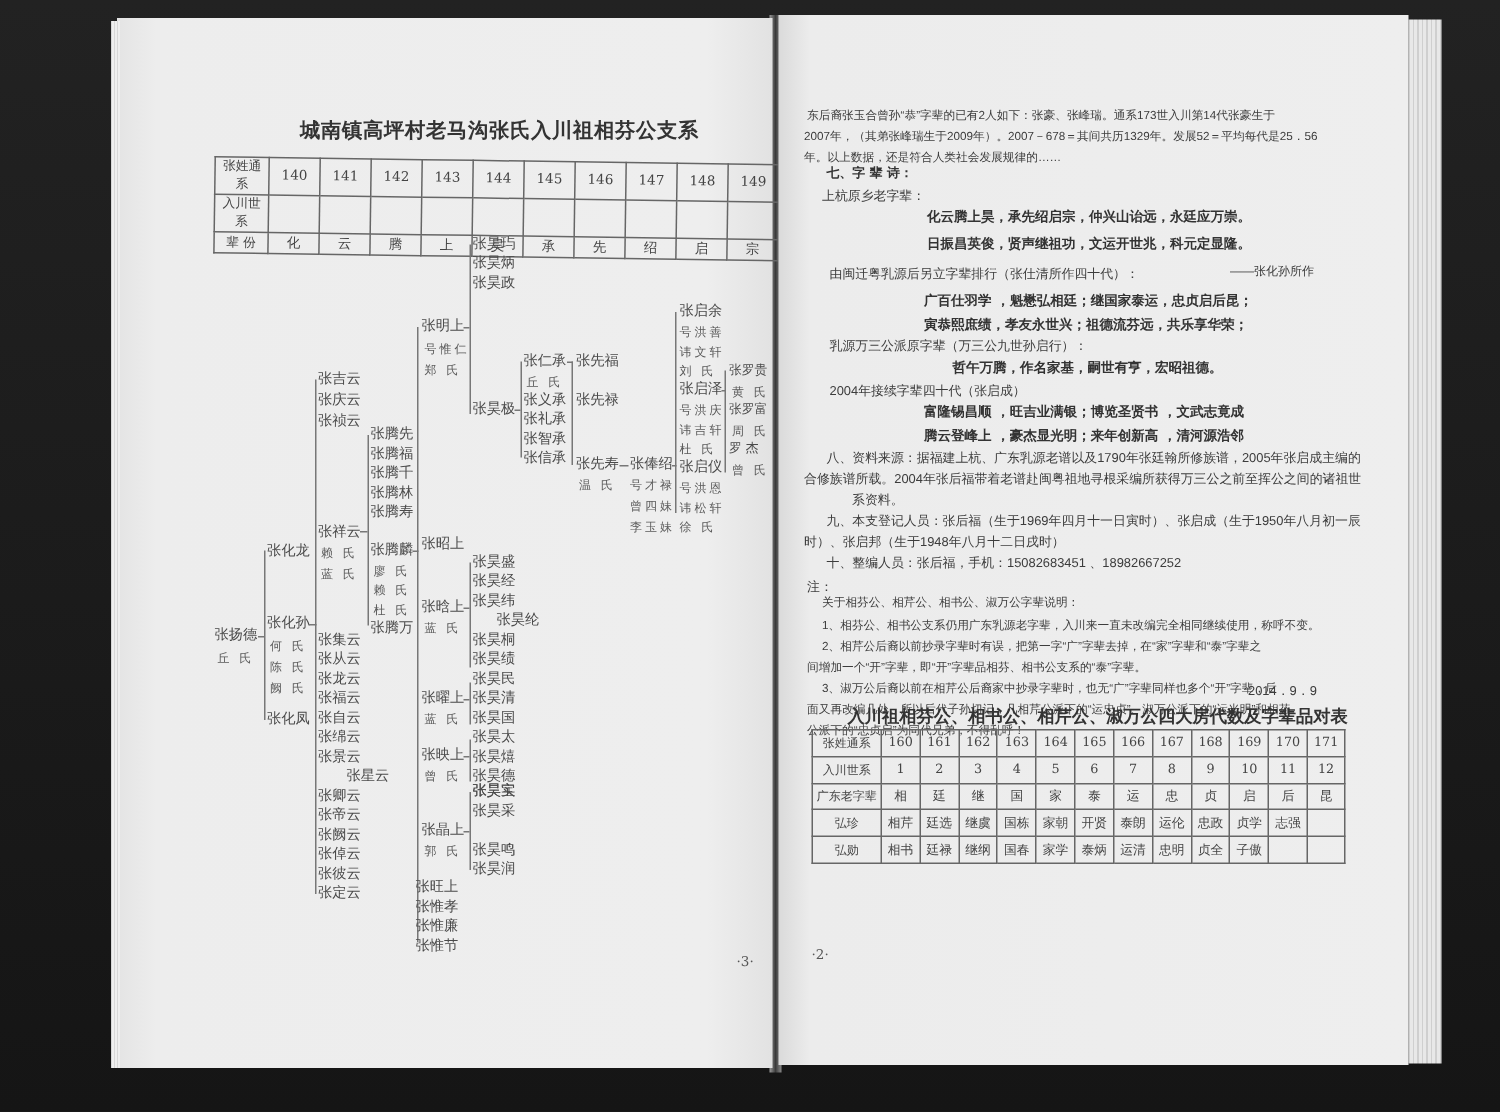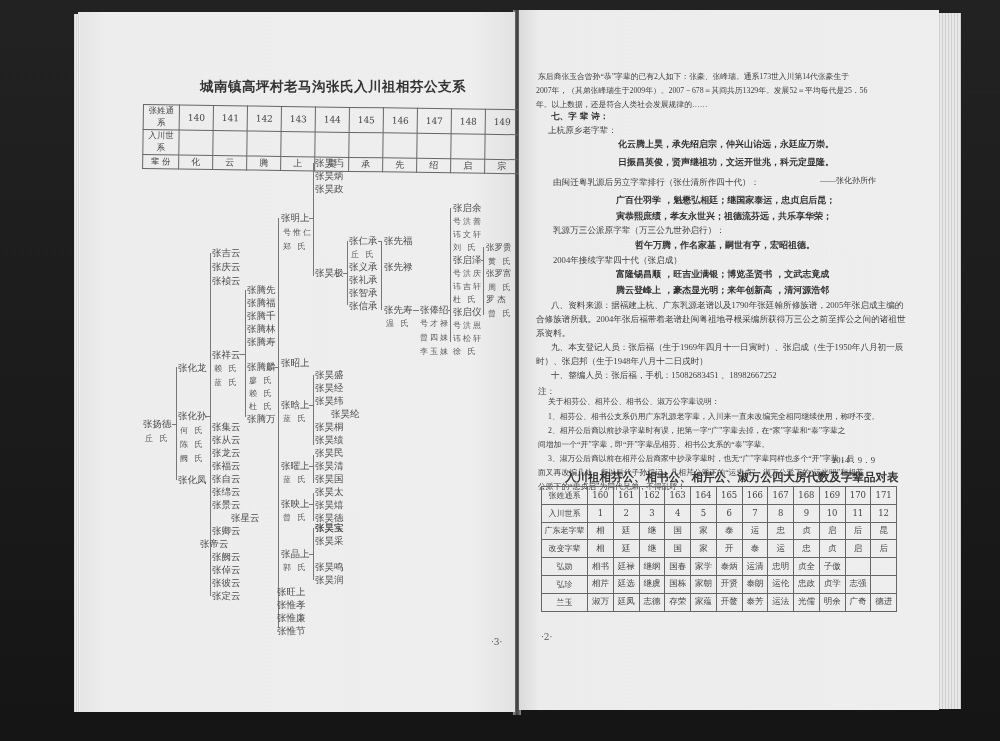--- a/index.html
+++ b/index.html
@@ -24,21 +24,21 @@
   table.gen td.c { width: 34px; }
 
   .name { position: absolute; font-size: 9.5px; line-height: 15.5px; color: #4a4a4a; white-space: nowrap; font-family: "DejaVu Sans", sans-serif; }
   .name.sm { font-size: 8px; color: #5a5a5a; letter-spacing: 2px; }
   .vline { position: absolute; width: 1px; background: #777; }
   .hline { position: absolute; height: 1px; background: #777; }
 
   .pnum { font-size: 9px; color: #555; }
 
   
-  .para { position: absolute; font-size: 8.6px; line-height: 13px; color: #3c3c3c; white-space: nowrap; font-family: Liberation Serif, serif; }
+  .para { position: absolute; font-size: 8.6px; line-height: 13px; color: #3c3c3c; white-space: nowrap; font-family: Liberation Sans, sans-serif; }
   .para.bold { font-family: "DejaVu Sans", sans-serif; font-weight: bold; color: #333; }
   .poem { position: absolute; font-family: "DejaVu Sans", sans-serif; font-weight: bold; font-size: 9px; color: #333; white-space: nowrap; }
   .title-right { left: 565px; top: 472px; font-family: "DejaVu Sans", sans-serif; font-size: 11.5px; font-weight: bold; color: #333; }
   table.cmp { position: absolute; left: 541px; top: 487px; border-collapse: collapse; font-size: 8.5px; width: 356px; }
   table.cmp td { border: 1px solid #666; height: 17.8px; text-align: center; color: #444; }
   table.cmp td.h { width: 46px; font-family: "DejaVu Sans", sans-serif; font-size: 8px; }
 </style>
 </head>
 <body>
 
@@ -120,21 +120,21 @@
   <div class="name sm" style="left:214px;top:375px;">蓝 氏</div>
   <div class="name" style="left:212px;top:419px;">张集云</div>
   <div class="name" style="left:212px;top:432px;">张从云</div>
   <div class="name" style="left:212px;top:445px;">张龙云</div>
   <div class="name" style="left:212px;top:458px;">张福云</div>
   <div class="name" style="left:212px;top:471px;">张自云</div>
   <div class="name" style="left:212px;top:484px;">张绵云</div>
   <div class="name" style="left:212px;top:497px;">张景云</div>
   <div class="name" style="left:212px;top:510px;padding-left:19px;">张星云</div>
   <div class="name" style="left:212px;top:523px;">张卿云</div>
-  <div class="name" style="left:200px;top:536px;">张帝云</div>
+  <div class="name" style="left:212px;top:536px;">张帝云</div>
   <div class="name" style="left:212px;top:549px;">张阙云</div>
   <div class="name" style="left:212px;top:562px;">张倬云</div>
   <div class="name" style="left:212px;top:575px;">张彼云</div>
   <div class="name" style="left:212px;top:588px;">张定云</div>
   <div class="hline" style="left:240px;top:354px;width:5px;"></div>
   <div class="vline" style="left:245px;top:290px;height:127px;"></div>
 
   <div class="name" style="left:247px;top:282px;">张腾先</div>
   <div class="name" style="left:247px;top:295px;">张腾福</div>
   <div class="name" style="left:247px;top:308px;">张腾千</div>
@@ -265,21 +265,21 @@
 <div class="poem" style="left:616px;top:194px;">广百仕羽学 ，魁懋弘相廷；继国家泰运，忠贞启后昆；</div>
 <div class="poem" style="left:616px;top:210px;">寅恭熙庶绩，孝友永世兴；祖德流芬远，共乐享华荣；</div>
 <div class="para" style="left:553px;top:224px;">乳源万三公派原字辈（万三公九世孙启行）：</div>
 <div class="poem" style="left:635px;top:239px;">哲午万腾，作名家基，嗣世有亨，宏昭祖德。</div>
 <div class="para" style="left:553px;top:254px;">2004年接续字辈四十代（张启成）</div>
 <div class="poem" style="left:616px;top:268px;">富隆锡昌顺 ，旺吉业满银；博览圣贤书 ，文武志竟成</div>
 <div class="poem" style="left:616px;top:284px;">腾云登峰上 ，豪杰显光明；来年创新高 ，清河源浩邻</div>
 
 <div class="para" style="left:551px;top:299px;">八、资料来源：据福建上杭、广东乳源老谱以及1790年张廷翰所修族谱，2005年张启成主编的</div>
 <div class="para" style="left:536px;top:313px;">合修族谱所载。2004年张后福带着老谱赴闽粤祖地寻根采编所获得万三公之前至挥公之间的诸祖世</div>
-<div class="para" style="left:536px;top:327px;">系资料。</div>
+<div class="para" style="left:568px;top:327px;">系资料。</div>
 <div class="para" style="left:551px;top:341px;">九、本支登记人员：张后福（生于1969年四月十一日寅时）、张启成（生于1950年八月初一辰</div>
 <div class="para" style="left:536px;top:355px;">时）、张启邦（生于1948年八月十二日戌时）</div>
 <div class="para" style="left:551px;top:369px;">十、整编人员：张后福，手机：15082683451 、18982667252</div>
 <div class="para" style="left:538px;top:385px;">注：</div>
 
 <div class="para" style="left:548px;top:395px;font-size:7.8px;">关于相芬公、相芹公、相书公、淑万公字辈说明：</div>
 <div class="para" style="left:548px;top:410px;font-size:7.8px;">1、相芬公、相书公支系仍用广东乳源老字辈，入川来一直未改编完全相同继续使用，称呼不变。</div>
 <div class="para" style="left:548px;top:424px;font-size:7.8px;">2、相芹公后裔以前抄录字辈时有误，把第一字“广”字辈去掉，在“家”字辈和“泰”字辈之</div>
 <div class="para" style="left:538px;top:438px;font-size:7.8px;">间增加一个“开”字辈，即“开”字辈品相芬、相书公支系的“泰”字辈。</div>
 <div class="para" style="left:548px;top:452px;font-size:7.8px;">3、淑万公后裔以前在相芹公后裔家中抄录字辈时，也无“广”字辈同样也多个“开”字辈，后</div>
@@ -330,75 +330,45 @@
         <td>家</td>
         <td>泰</td>
         <td>运</td>
         <td>忠</td>
         <td>贞</td>
         <td>启</td>
         <td>后</td>
         <td>昆</td>
       </tr>
   <tr>
-        <td class="h">改变字辈</td>
-        <td>相</td>
-        <td>廷</td>
-        <td>继</td>
-        <td>国</td>
-        <td>家</td>
-        <td>开</td>
-        <td>泰</td>
-        <td>运</td>
-        <td>忠</td>
-        <td>贞</td>
-        <td>启</td>
-        <td>后</td>
-      </tr>
-  <tr>
-        <td class="h">弘勋</td>
-        <td>相书</td>
-        <td>廷禄</td>
-        <td>继纲</td>
-        <td>国春</td>
-        <td>家学</td>
-        <td>泰炳</td>
-        <td>运清</td>
-        <td>忠明</td>
-        <td>贞全</td>
-        <td>子傲</td>
-        <td></td>
-        <td></td>
-      </tr>
-  <tr>
         <td class="h">弘珍</td>
         <td>相芹</td>
         <td>廷选</td>
         <td>继虞</td>
         <td>国栋</td>
         <td>家朝</td>
         <td>开贤</td>
         <td>泰朗</td>
         <td>运伦</td>
         <td>忠政</td>
         <td>贞学</td>
         <td>志强</td>
         <td></td>
       </tr>
   <tr>
-        <td class="h">兰玉</td>
-        <td>淑万</td>
-        <td>廷凤</td>
-        <td>志德</td>
-        <td>存荣</td>
-        <td>家蕴</td>
-        <td>开鳌</td>
-        <td>泰芳</td>
-        <td>运法</td>
-        <td>光儒</td>
-        <td>明余</td>
-        <td>广奇</td>
-        <td>德进</td>
+        <td class="h">弘勋</td>
+        <td>相书</td>
+        <td>廷禄</td>
+        <td>继纲</td>
+        <td>国春</td>
+        <td>家学</td>
+        <td>泰炳</td>
+        <td>运清</td>
+        <td>忠明</td>
+        <td>贞全</td>
+        <td>子傲</td>
+        <td></td>
+        <td></td>
       </tr>
 </tbody>
   </table>
 
 <div class="abs pnum" style="left:541px;top:632px;">·2·</div>
 
 </body></html>

